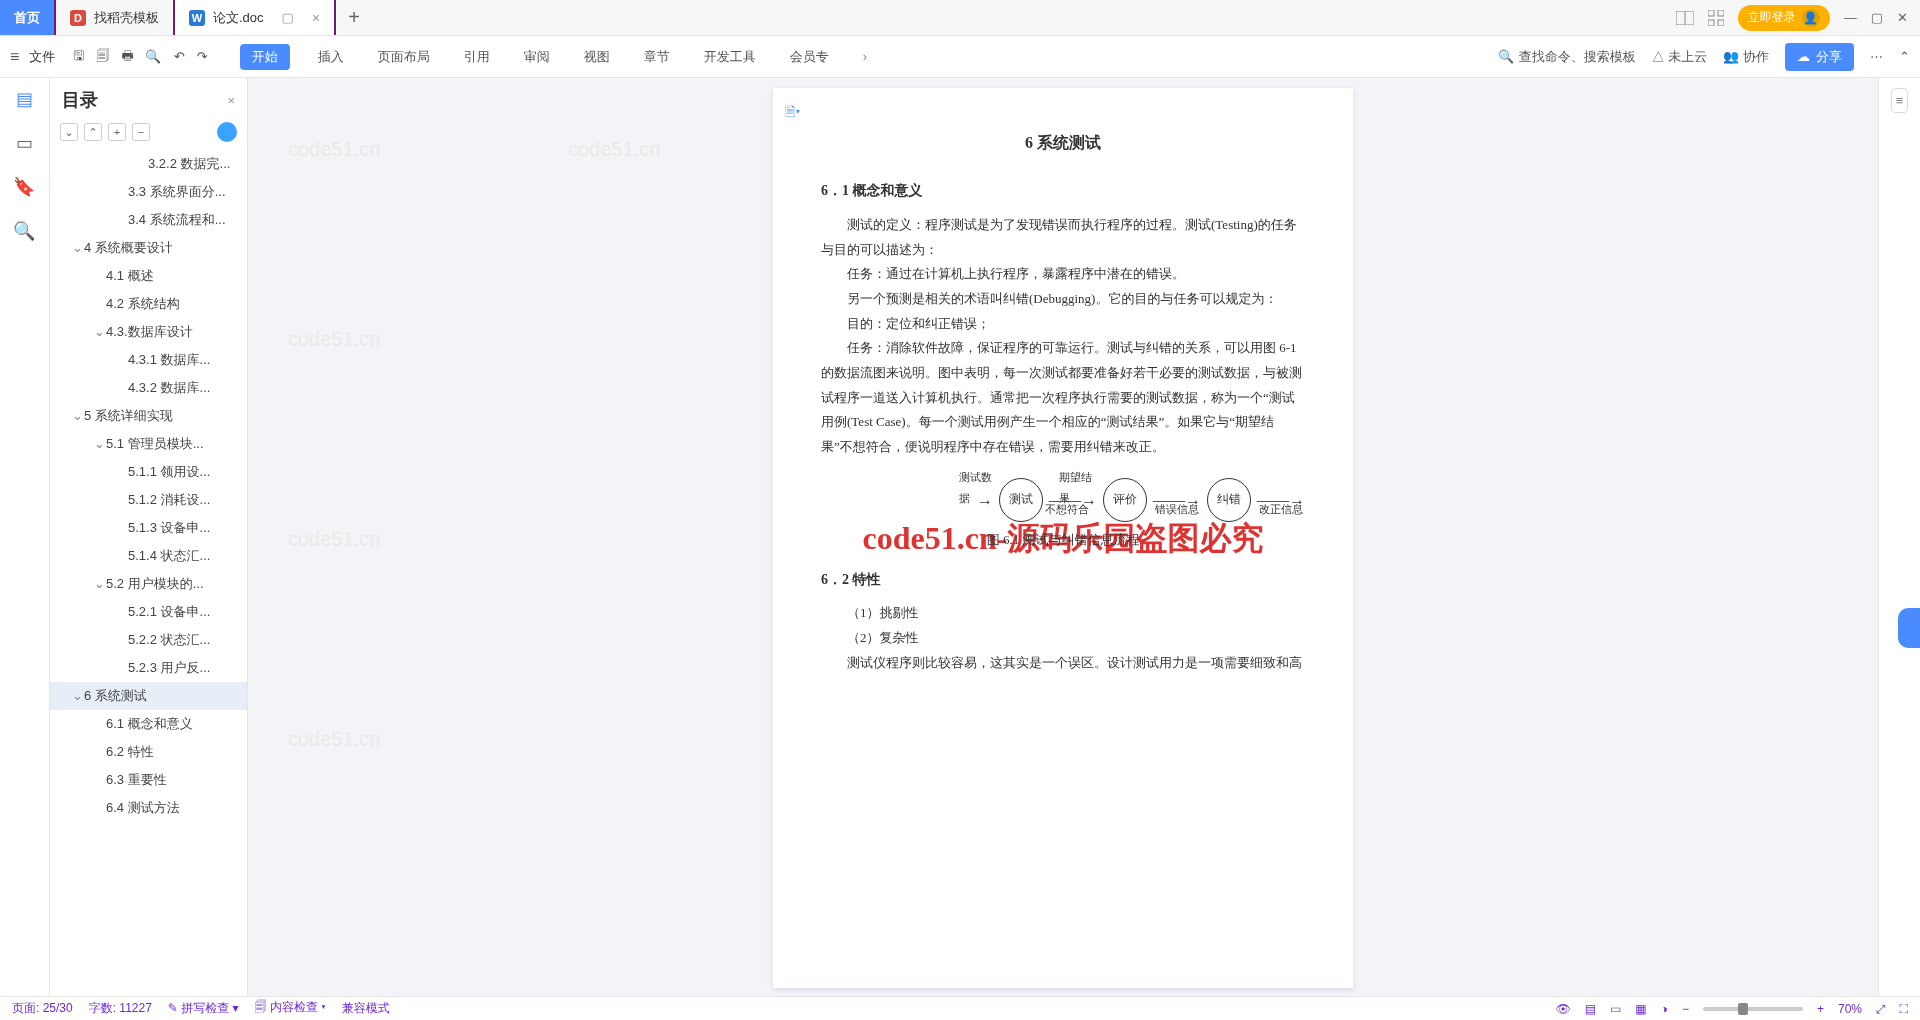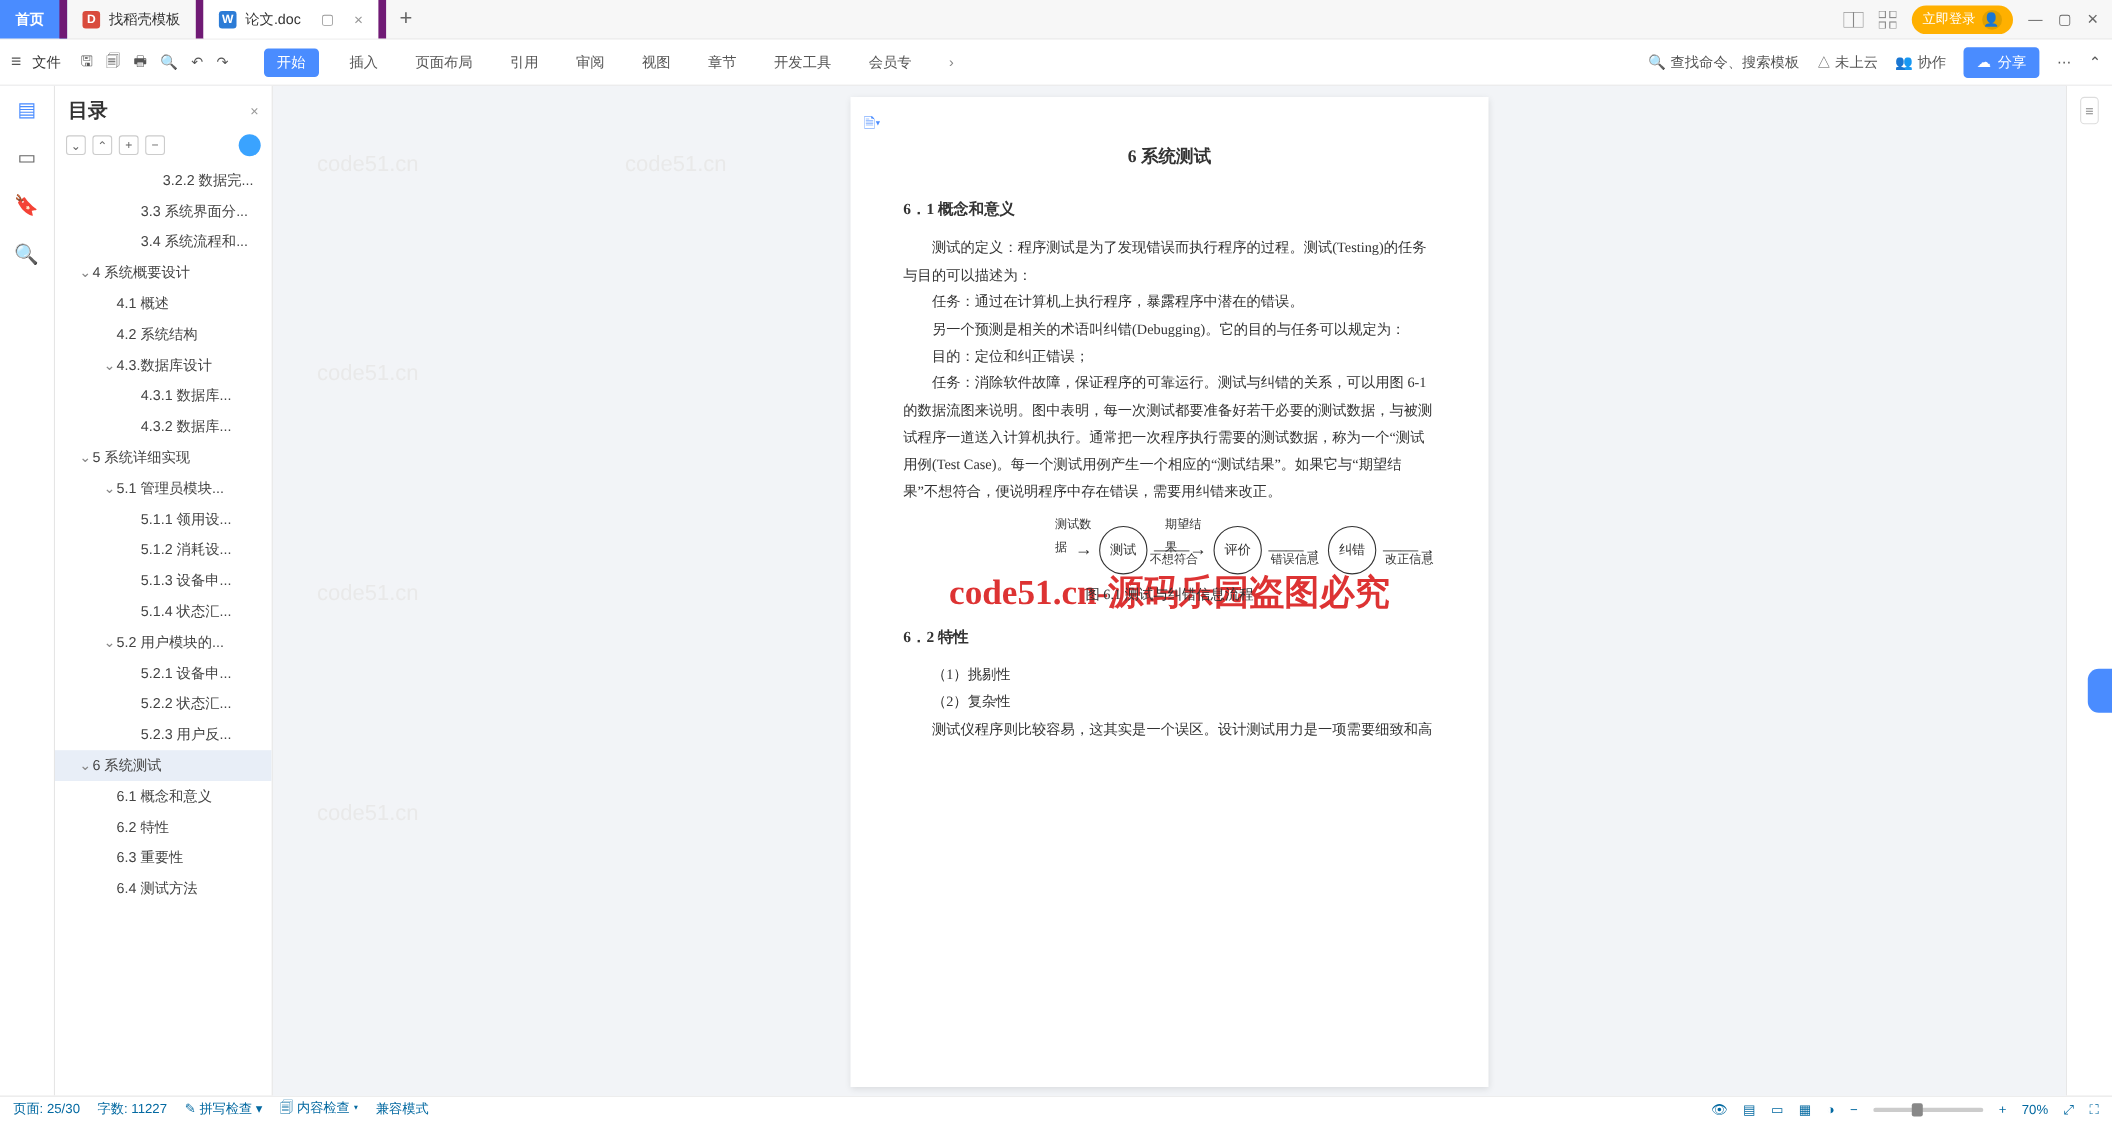--- a/index.html
+++ b/index.html
@@ -1,18 +1,18 @@
 <!DOCTYPE html>
 <html><head>
 <meta charset="utf-8">
 <style>
 *{box-sizing:border-box;margin:0;padding:0}
 html,body{height:100%;font-family:"Microsoft YaHei","PingFang SC",sans-serif;font-size:13px;color:#333;background:#fff;overflow:hidden}
 .tabbar{height:36px;display:flex;align-items:stretch;background:#f7f7f7;border-bottom:1px solid #e5e5e5}
-.tab{display:flex;align-items:center;padding:0 14px;gap:8px;border-right:7px solid #701a75;cursor:pointer;position:relative}
+.tab{display:flex;align-items:center;padding:0 14px;gap:8px;border-right:2px solid #701a75;cursor:pointer;position:relative}
 .tab.home{background:#4a8cff;color:#fff;font-weight:bold}
 .tab.active{background:#fff}
 .tab .wicon{width:16px;height:16px;display:inline-flex;align-items:center;justify-content:center;border-radius:3px;font-size:11px;font-weight:bold;color:#fff}
 .tab .wred{background:#d94b3d}
 .tab .wblue{background:#2b7bd6}
 .tab .x{margin-left:10px;color:#999;font-size:14px}
 .tab .scr{margin-left:10px;color:#999}
 .newtab{width:36px;display:flex;align-items:center;justify-content:center;color:#666;font-size:20px;cursor:pointer}
 .tabbar-right{margin-left:auto;display:flex;align-items:center;gap:14px;padding:0 12px}
 .tabbar-right .icn{color:#666;cursor:pointer}
@@ -56,21 +56,21 @@
 .ell{border:1px solid #333;border-radius:50%;width:44px;height:44px;display:flex;align-items:center;justify-content:center;font-size:12px;text-align:center}
 .arr{font-size:16px}
 .lab{position:absolute;font-size:11px}
 .fig-wrap{position:relative}
 .watermark{position:absolute;color:#d33;font-size:32px;font-weight:bold;left:50%;top:50%;transform:translate(-50%,-50%);white-space:nowrap;pointer-events:none}
 .wm{position:absolute;color:#e9e9e9;font-size:20px;pointer-events:none;font-family:sans-serif}
 .page-docicon{position:absolute;left:12px;top:12px;color:#4a8cff}
 .rpanel{width:42px;background:#fff;border-left:1px solid #e5e5e5;padding-top:10px;display:flex;flex-direction:column;align-items:center}
 .rpanel span{color:#888;cursor:pointer;border:1px solid #ddd;border-radius:4px;padding:4px}
 .feedback{position:absolute;right:0;top:530px;background:#4a8cff;width:22px;height:40px;border-radius:10px 0 0 10px}
-.statusbar{position:absolute;bottom:0;left:0;right:0;height:24px;background:#fff;border-top:1px solid #e5e5e5;display:flex;align-items:center;padding:0 12px;gap:16px;font-size:12px;color:#0369a1}
+.statusbar{position:absolute;bottom:0;left:0;right:0;height:24px;background:#fff;border-top:1px solid #e5e5e5;display:flex;align-items:center;padding:0 12px;gap:16px;font-size:12px;color:#6d28d9}
 .statusbar .sr{margin-left:auto;display:flex;align-items:center;gap:14px}
 svg{display:block}
 </style>
 </head>
 <body>
 
 <div class="tabbar">
   <div class="tab home">
       <span>首页</span>
     </div>

